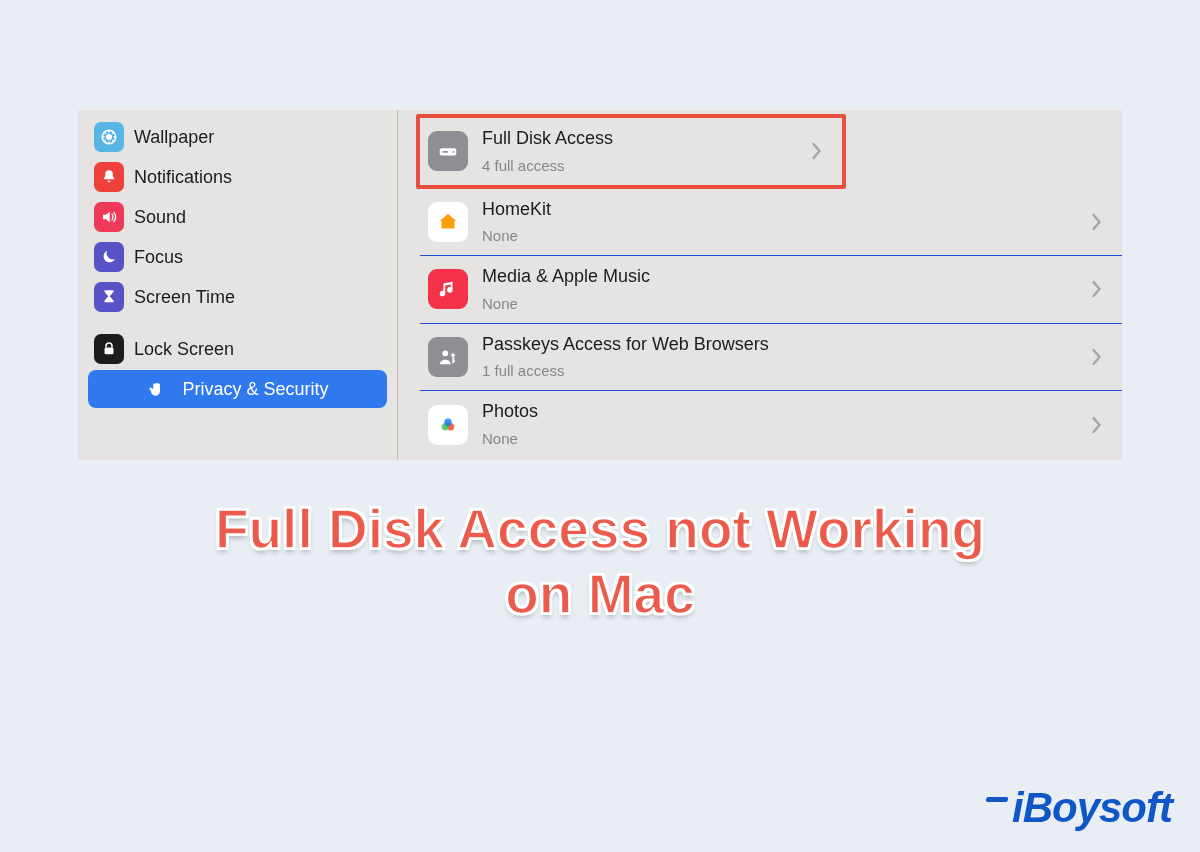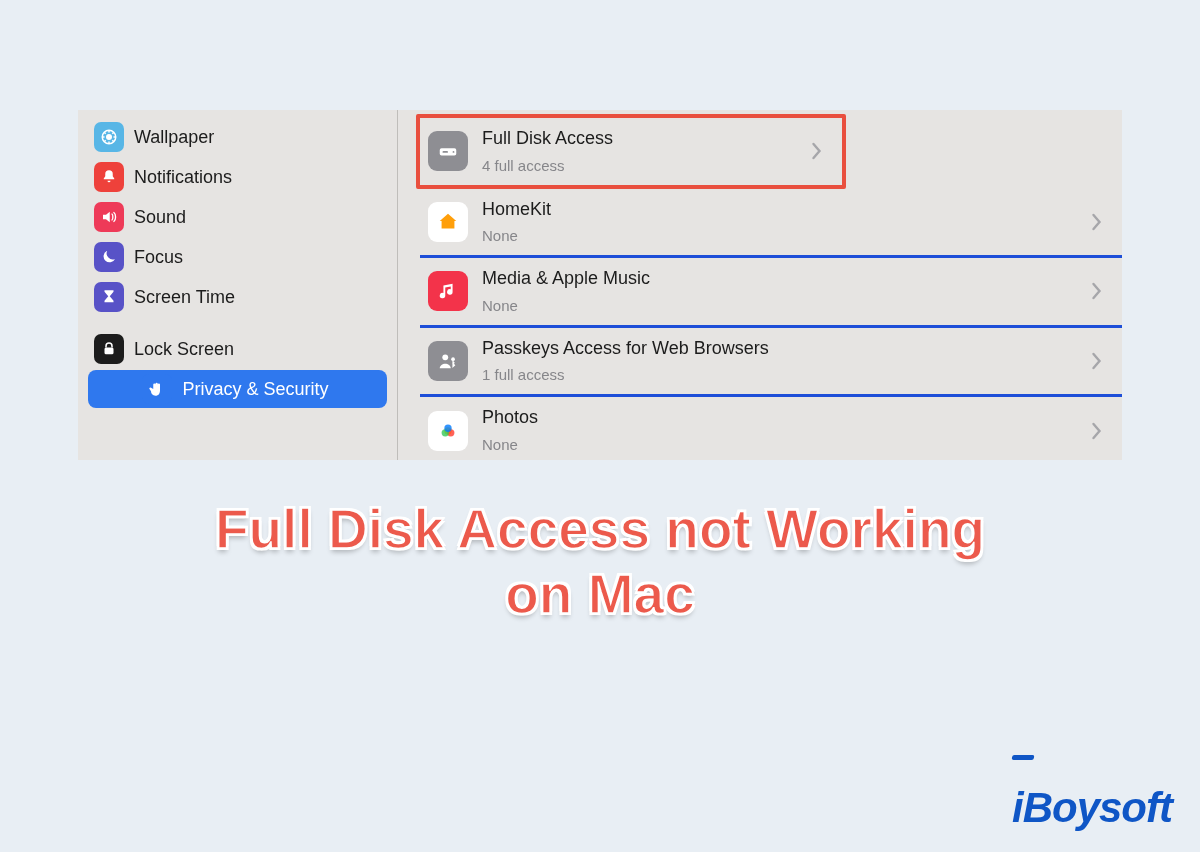--- a/index.html
+++ b/index.html
@@ -91,21 +91,21 @@
     background:#e6e4e2;
   }
   .list {
     background:#e6e4e2;
   }
   .row {
     display:flex;
     align-items:center;
     gap:14px;
     padding:10px 20px 10px 8px;
-    border-bottom:3px solid #1d4ed8;
+    border-bottom:1px solid #1d4ed8;
     cursor:pointer;
     min-height:66px;
     position:relative;
   }
   .row:last-child{border-bottom:none;justify-content:space-between;}
   .row.highlight{
     border:4px solid #e94f3e;
     border-radius:2px;
     margin:-2px 276px 0 -4px;
   }
@@ -163,21 +163,20 @@
     bottom:20px;
     display:flex;
     align-items:baseline;
     gap:4px;
     color:#0f56c6;
     font-weight:800;
     font-style:italic;
     font-size:42px;
     letter-spacing:-1px;
     font-family: Arial, Helvetica, sans-serif;
-    flex-direction: column;
   }
   .brand .dash{
     width:22px;height:5px;background:#0f56c6;
     display:inline-block;
     position:relative;
     top:-20px;
     border-radius:2px;
     transform:skewX(-10deg);
   }
 </style>

